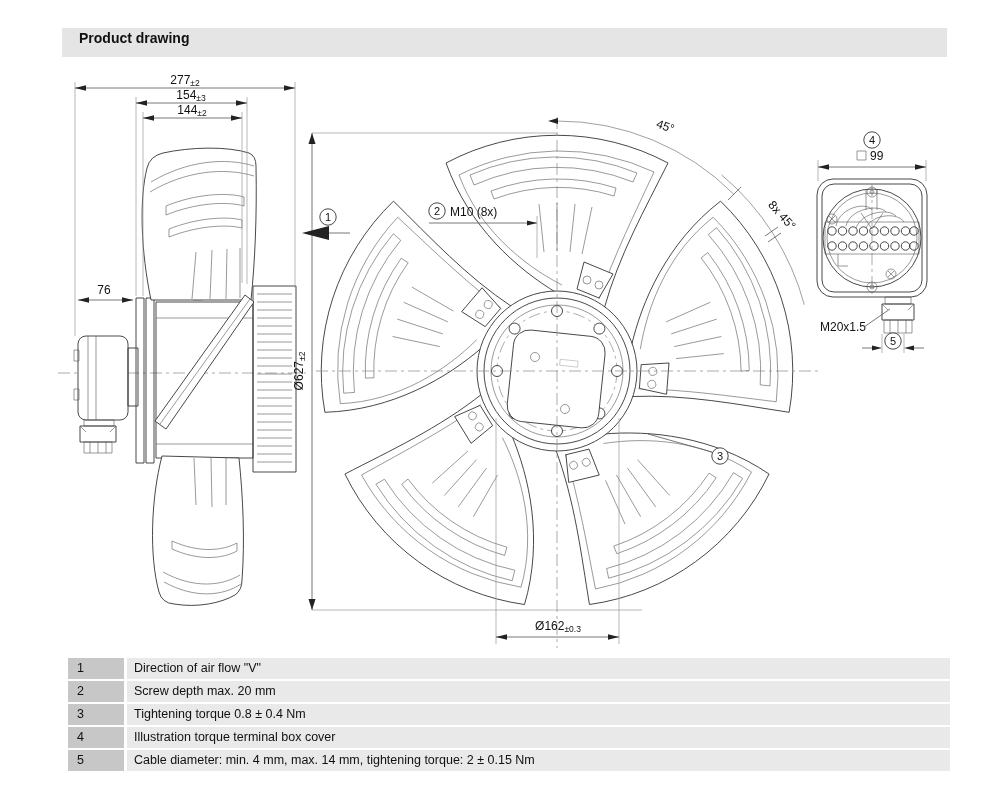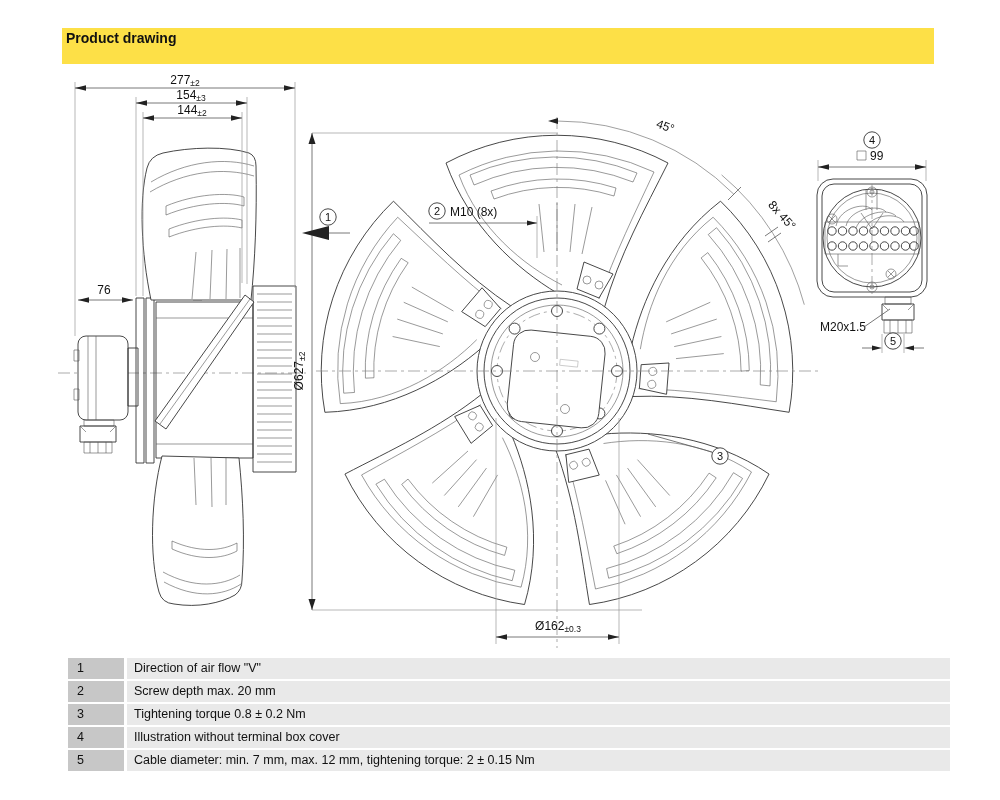--- a/index.html
+++ b/index.html
@@ -1,19 +1,19 @@
 <!DOCTYPE html>
 <html><head>
 <meta charset="utf-8">
 <style>
   html,body{margin:0;padding:0;background:#fff;}
   #page{position:relative;width:1000px;height:800px;background:#fff;overflow:hidden;
         font-family:"Liberation Sans",sans-serif;color:#111;}
-  .header{position:absolute;left:62px;top:28px;width:868px;height:36px;background:#fde047;
-          font-weight:bold;font-size:14px;line-height:21px;padding-left:4px;}
+  .header{position:absolute;left:62px;top:28px;width:868px;height:29px;background:#e5e5e5;
+          font-weight:bold;font-size:14px;line-height:21px;padding-left:17px;}
   svg{position:absolute;left:0;top:0;}
   svg *{vector-effect:non-scaling-stroke;}
   path,rect,circle,line{fill:none;stroke:#333;stroke-width:0.9;}
   .fillw{fill:#fff;}
   .thin{stroke:#555;stroke-width:0.6;}
   .ext{stroke:#9a9a9a;stroke-width:0.7;}
   .dim{stroke:#555;stroke-width:0.8;}
   .cl{stroke:#888;stroke-width:0.7;stroke-dasharray:12 4 3 4;}
   .arc{stroke:#777;stroke-width:0.7;}
   .arr{fill:#222;stroke:none;}
@@ -279,25 +279,25 @@
     <div class="lrow">
       <div class="lnum">1</div>
       <div class="ldesc">Direction of air flow "V"</div>
     </div>
     <div class="lrow">
       <div class="lnum">2</div>
       <div class="ldesc">Screw depth max. 20 mm</div>
     </div>
     <div class="lrow">
       <div class="lnum">3</div>
-      <div class="ldesc">Tightening torque 0.8 ± 0.2 Nm</div>
+      <div class="ldesc">Tightening torque 0.8 ± 0.4 Nm</div>
     </div>
     <div class="lrow">
       <div class="lnum">4</div>
-      <div class="ldesc">Illustration without terminal box cover</div>
+      <div class="ldesc">Illustration torque terminal box cover</div>
     </div>
     <div class="lrow">
       <div class="lnum">5</div>
-      <div class="ldesc">Cable diameter: min. 7 mm, max. 12 mm, tightening torque: 2 ± 0.15 Nm</div>
+      <div class="ldesc">Cable diameter: min. 4 mm, max. 14 mm, tightening torque: 2 ± 0.15 Nm</div>
     </div>
   </div>
 
 </div>
 
 </body></html>

